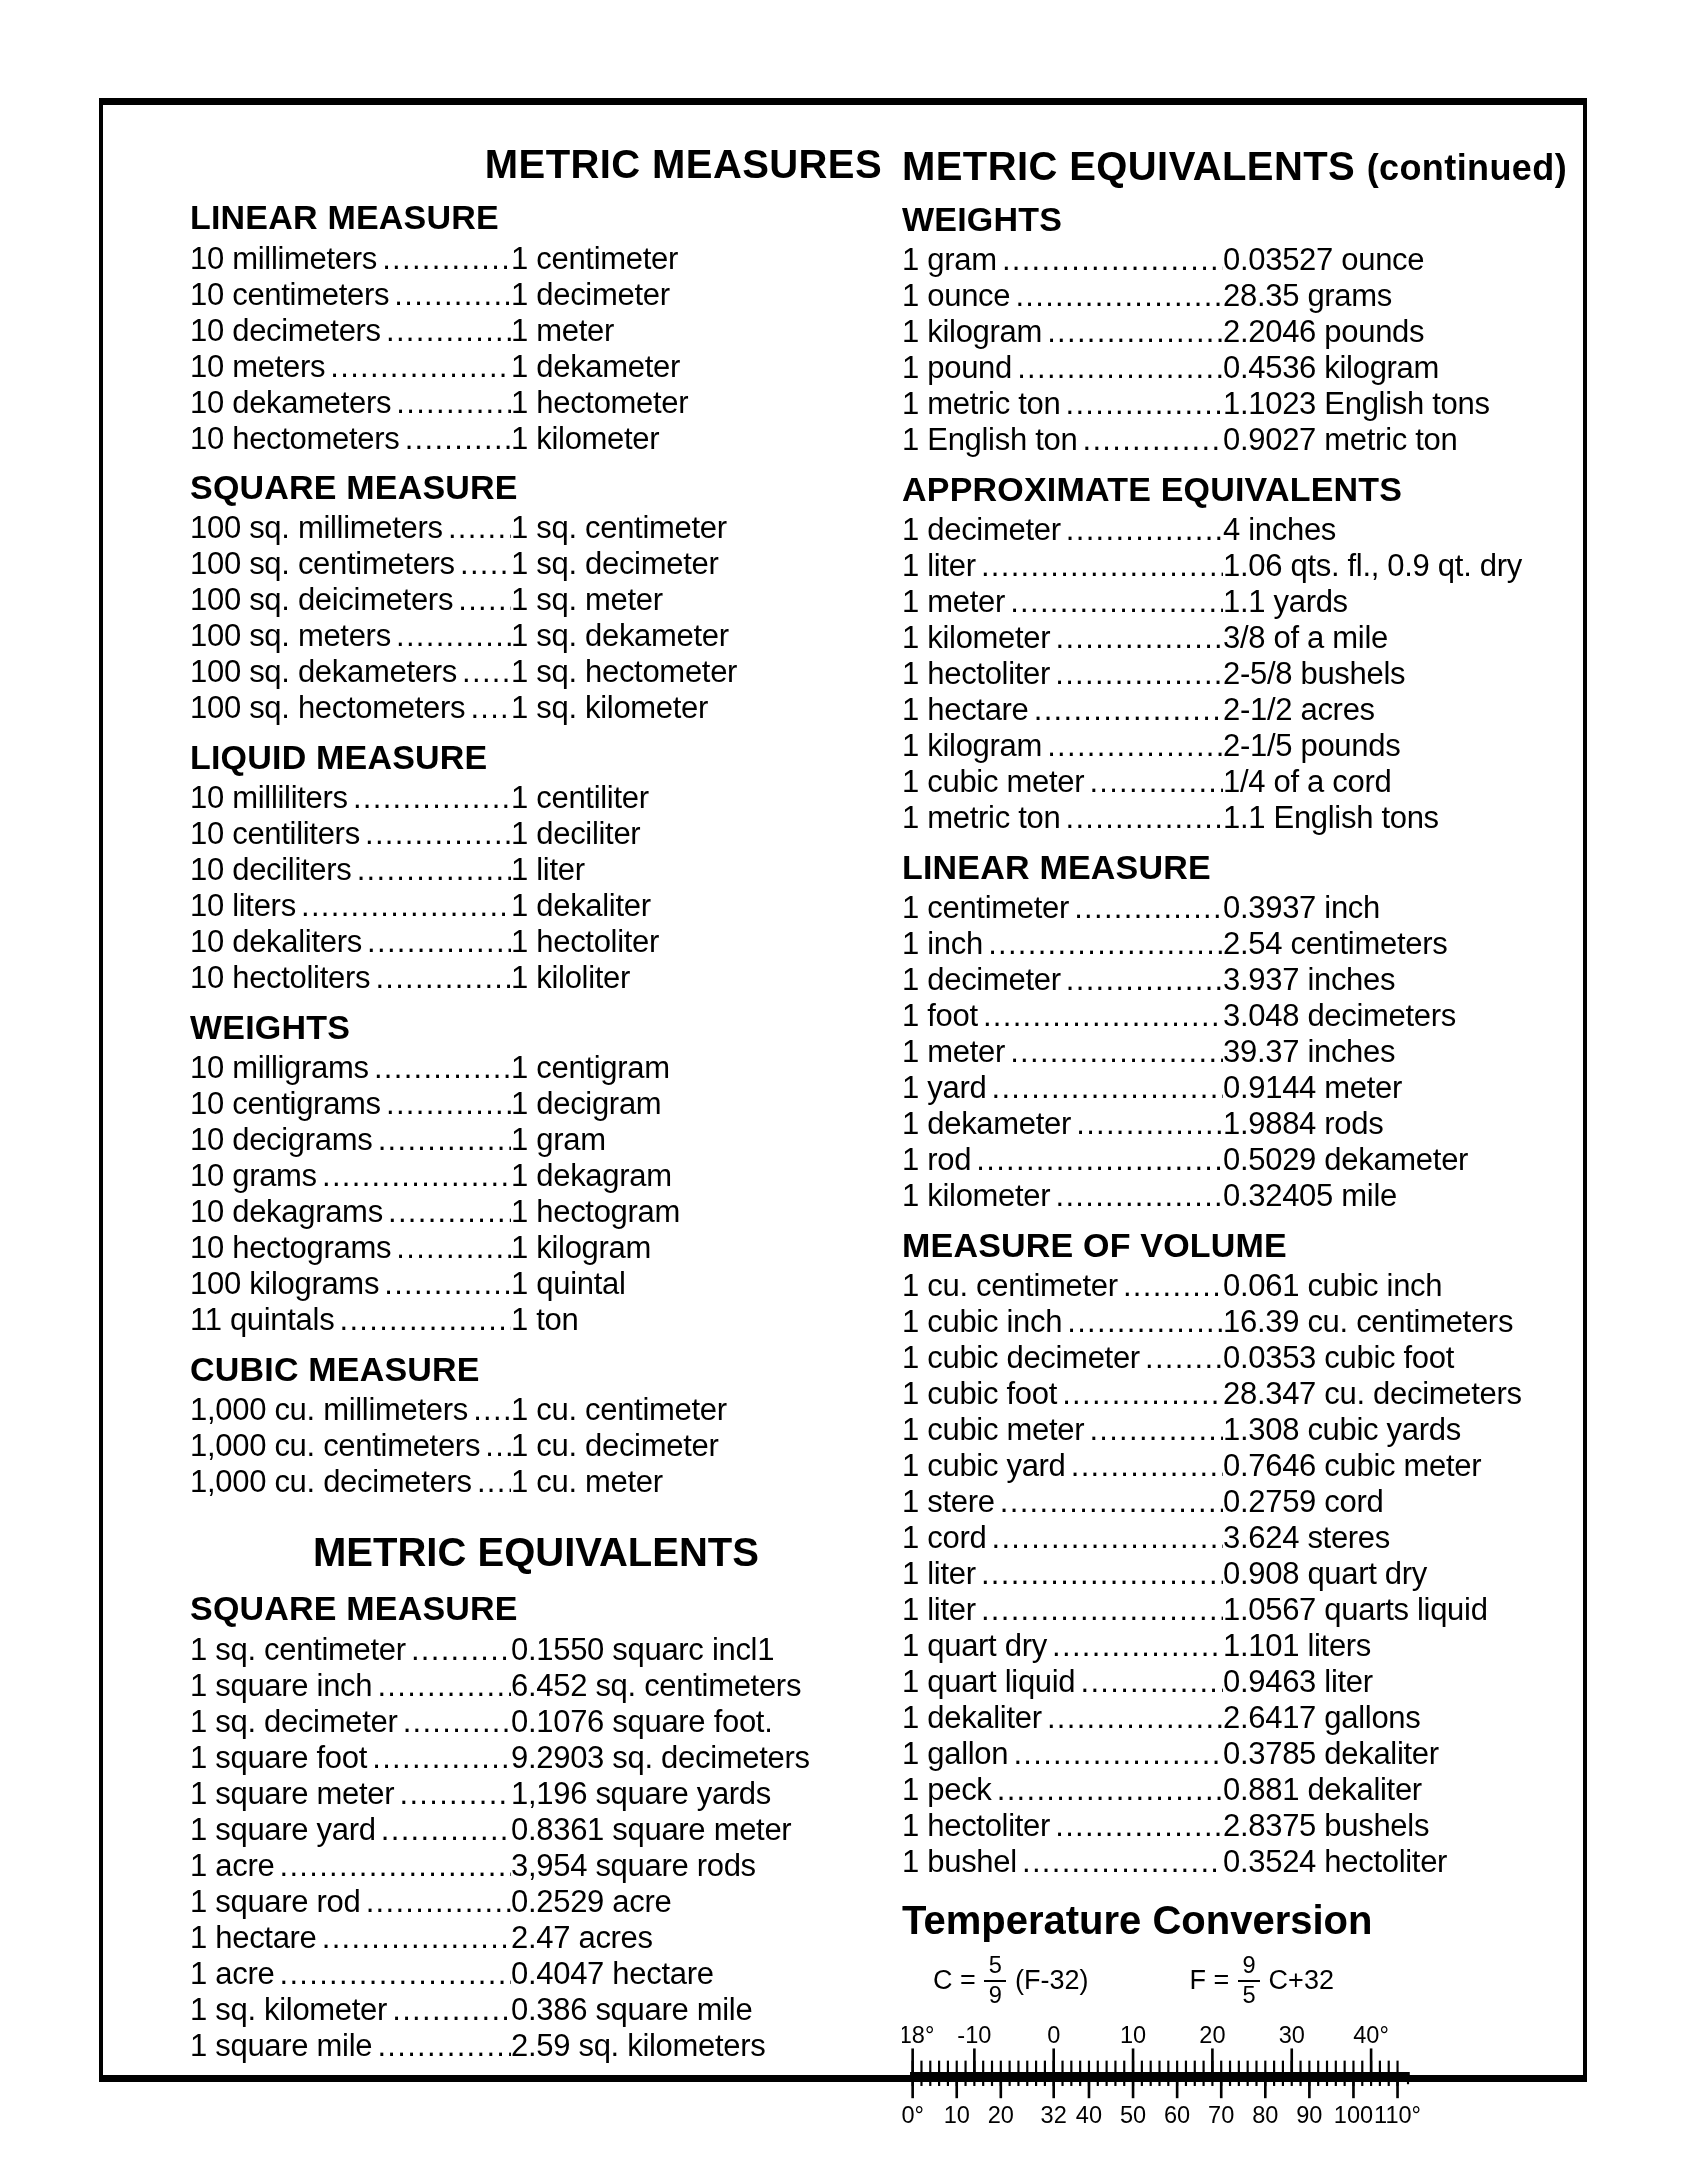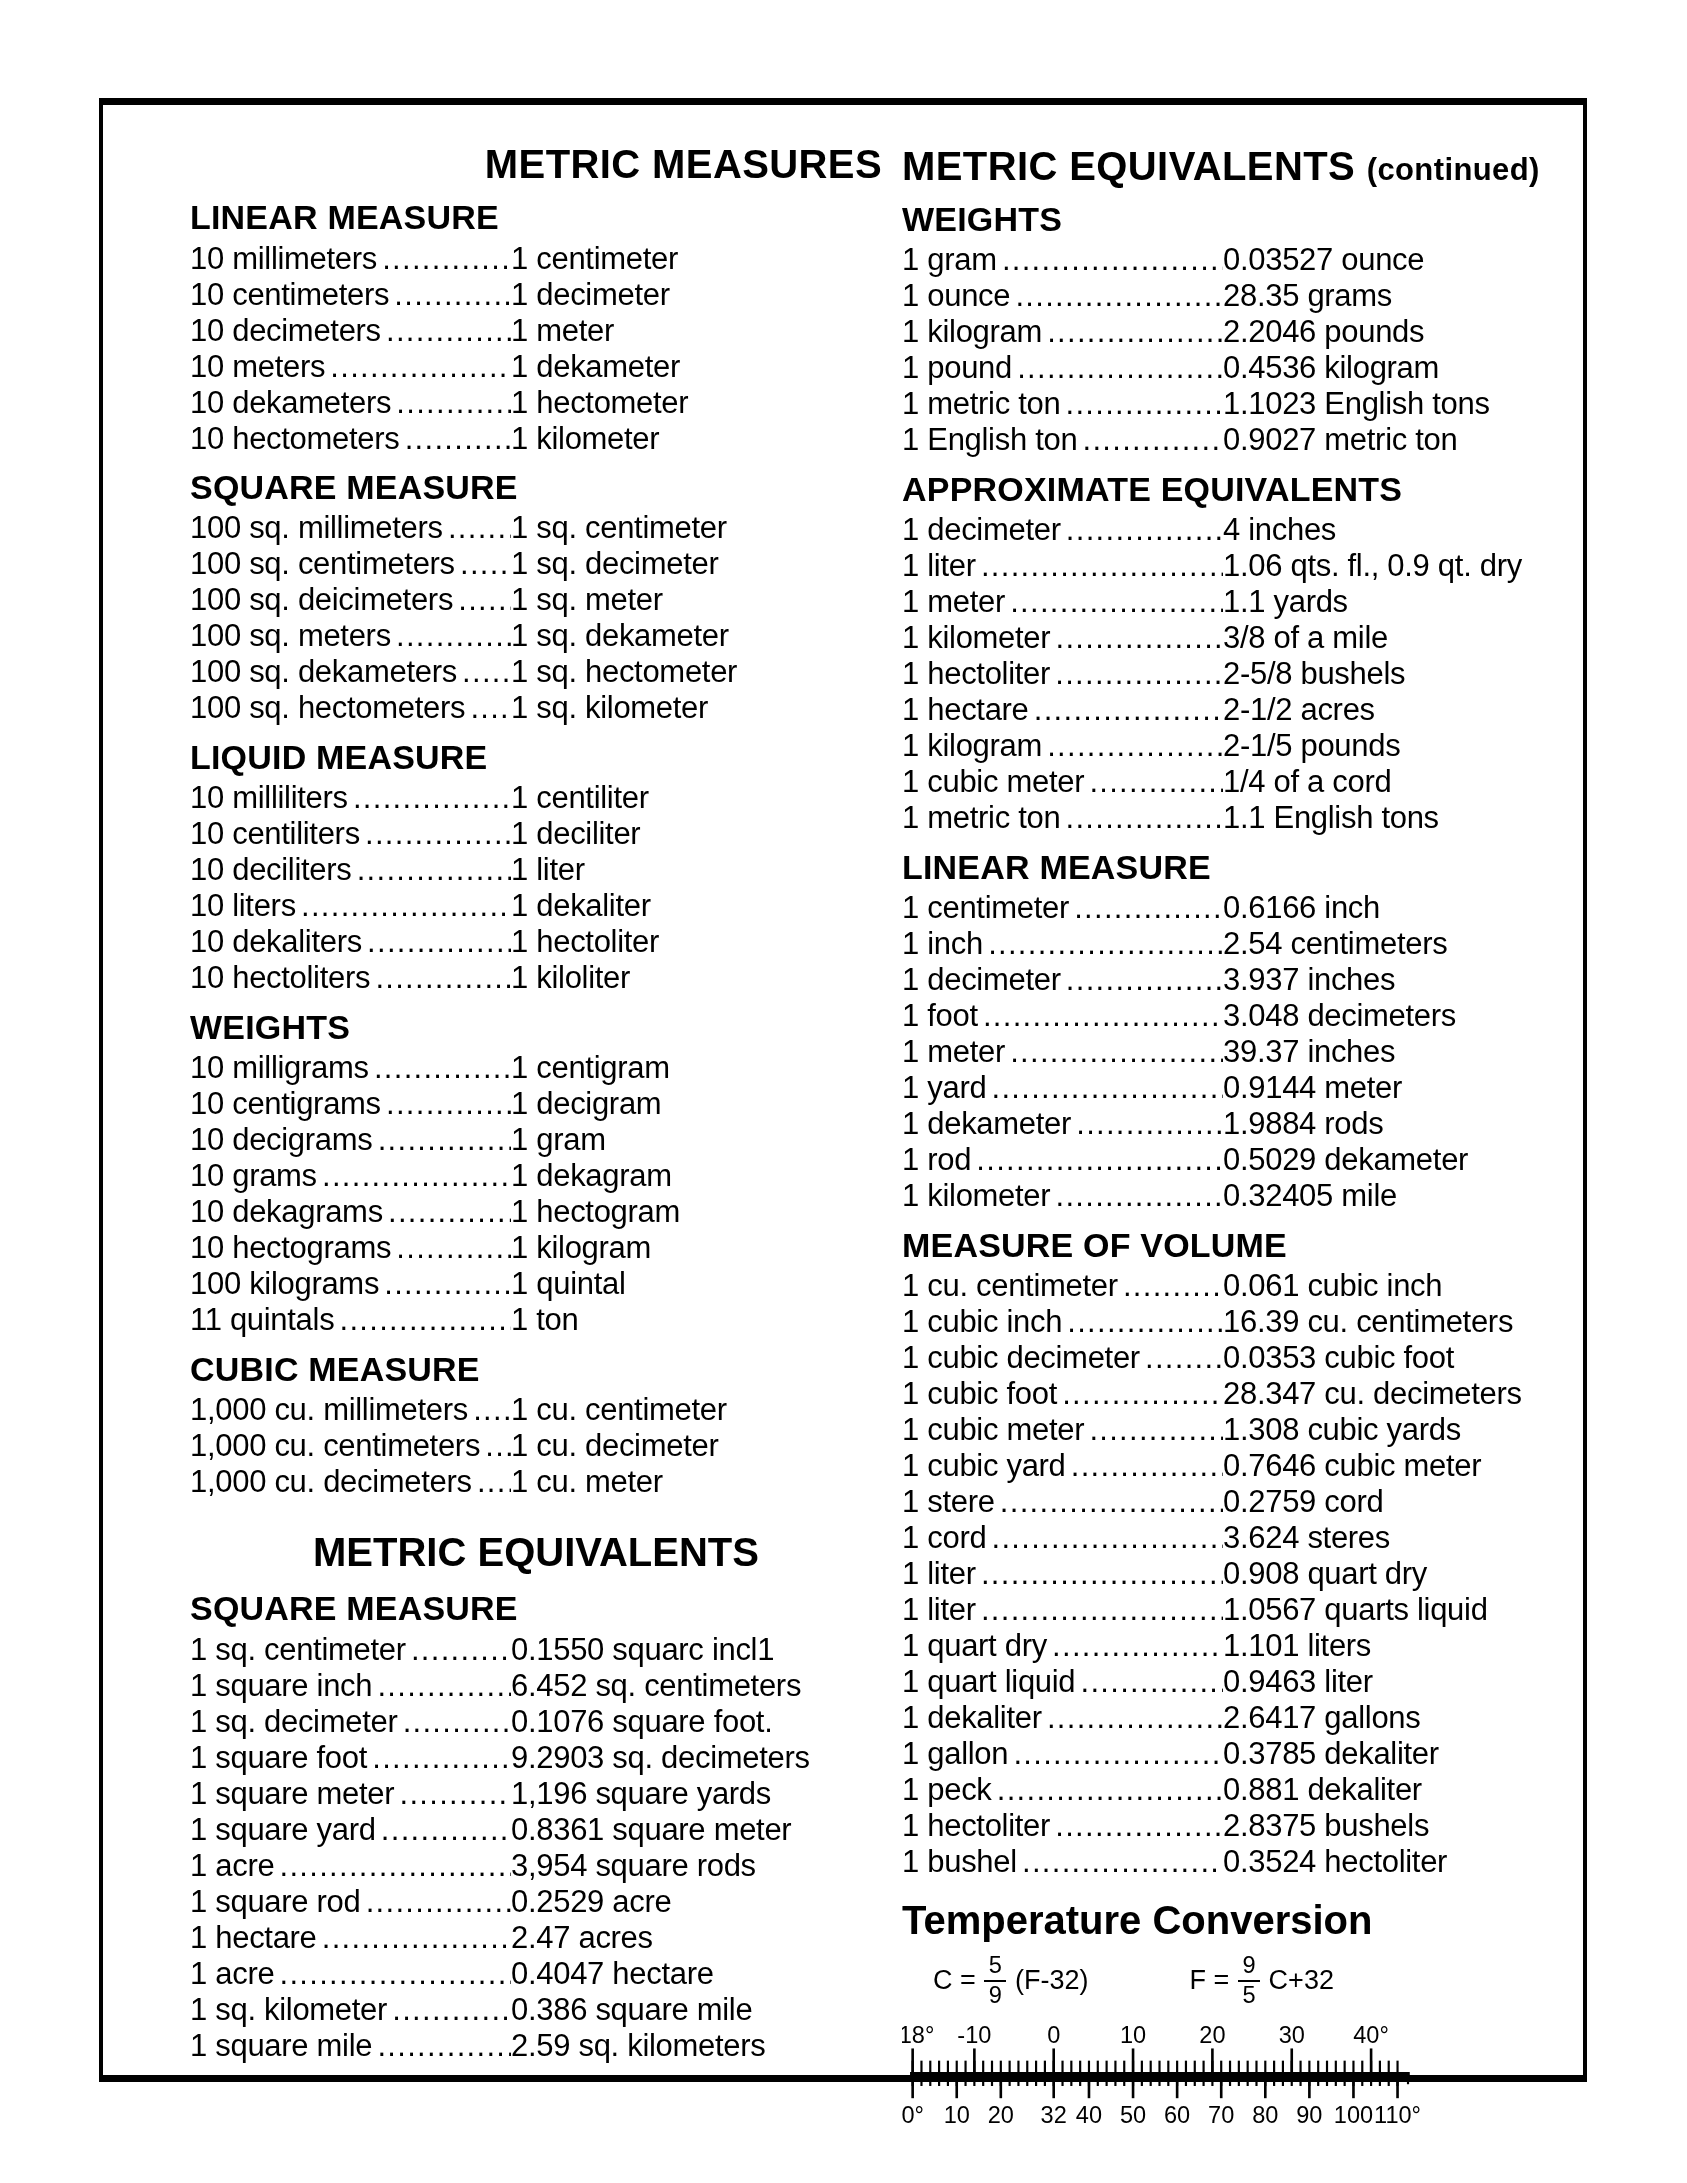--- a/index.html
+++ b/index.html
@@ -18,21 +18,21 @@
   }
   .col { position:absolute; top:24.5px; }
   .col-left  { left:87px;  width:692px; }
   .col-right { left:799px;  width:671px; }
 
   h1.page-title {
     font-size:40px; font-weight:bold; letter-spacing:0.4px;
     text-align:right; margin:12.2px 0 8.7px 0; white-space:nowrap;
   }
   .col-right h1.page-title { text-align:left; margin:14px 0 5.2px 0; }
-  .title-note { font-size:31px; font-weight:bold; }
+  .title-note { font-size:36px; font-weight:bold; }
   h1.mid-title { font-size:40px; font-weight:bold; text-align:center; margin:30px 0 14px 0; }
 
   .sec-h {
     font-size:34px; font-weight:bold; letter-spacing:0.2px;
     margin:11.4px 0 3.5px 0; white-space:nowrap;
   }
   .row {
     display:grid; grid-template-columns:321px 1fr;
     font-size:31px; line-height:36px; letter-spacing:-0.3px;
     white-space:nowrap;
@@ -487,21 +487,21 @@
             <span class="val">1.1 English tons</span>
           </div>
         </div>
         <div>
           <div class="sec-h">LINEAR MEASURE</div>
           <div class="row">
             <span class="cell">
               <span class="lbl">1 centimeter</span>
               <span class="leader"></span>
             </span>
-            <span class="val">0.6166 inch</span>
+            <span class="val">0.3937 inch</span>
           </div>
           <div class="row">
             <span class="cell">
               <span class="lbl">1 inch</span>
               <span class="leader"></span>
             </span>
             <span class="val">2.54 centimeters</span>
           </div>
           <div class="row">
             <span class="cell">

